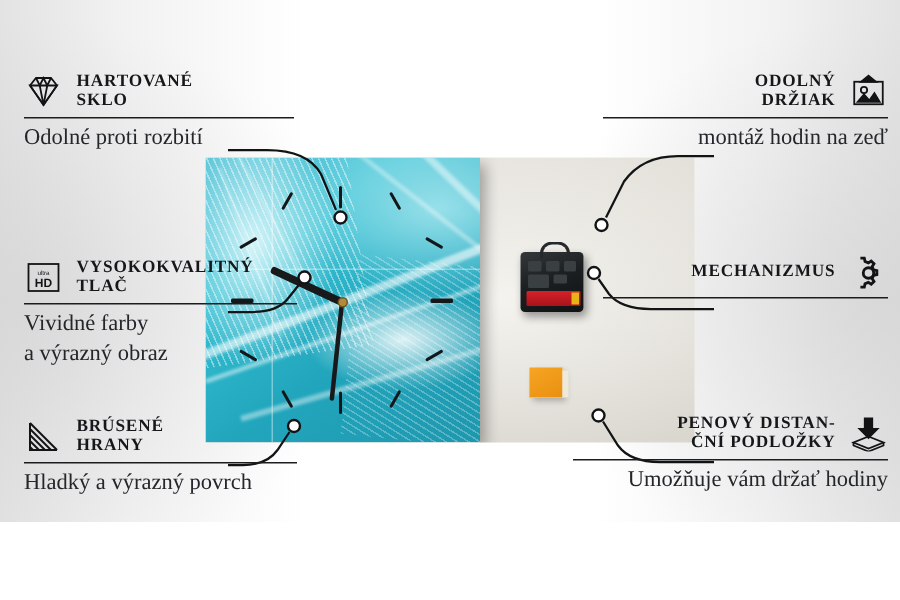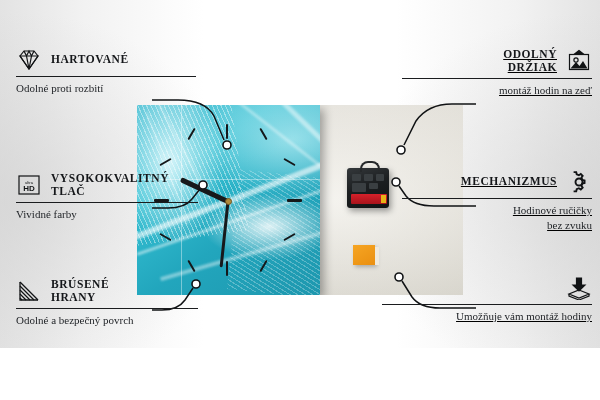--- a/index.html
+++ b/index.html
@@ -106,34 +106,34 @@
   .feat .titles{line-height:1.14;}
   .feat .t1,.feat .t2{
     font-family:"Liberation Serif", serif;
     font-size:11.5px;font-weight:bold;letter-spacing:.55px;color:#15171a;
     text-transform:uppercase;white-space:nowrap;
   }
   .feat.right .titles{text-align:right;}
   .feat .rule{height:1px;background:#1a1c1e;margin-top:4px;}
   .feat .desc{
     margin-top:4px;font-family:"Liberation Serif", serif;
-    font-size:11px;color:#23262a;line-height:1.32;white-space:nowrap;
+    font-size:15px;color:#23262a;line-height:1.32;white-space:nowrap;
   }
   .feat.right .desc{text-align:right;}
   .ico{width:26px;height:24px;flex:0 0 26px;display:block;}
   .ico svg{display:block;}
 
   
   #f-glass{left:16px;top:48px;width:180px;}
   #f-print{left:16px;top:172px;width:182px;}
   #f-edge{left:16px;top:278px;width:182px;}
   #f-holder{right:8px;top:48px;width:190px;}
   #f-mech{right:8px;top:170px;width:190px;}
   #f-foam{right:8px;top:276px;width:210px;}
-  .feat.right{position:absolute;text-decoration:underline;}
+  .feat.right{position:absolute;}
 </style>
 </head>
 <body>
 
 <div class="stage">
 
   <div class="photo">
     <div class="wallshadow"></div>
 
     <div class="clock">
@@ -217,20 +217,21 @@
         <svg viewBox="0 0 26 24" width="26" height="24" fill="none" stroke="#111315" stroke-width="1.2">
           <path d="M4,8 L22,8 L13,21 Z"></path>
           <path d="M4,8 L8,3 L18,3 L22,8"></path>
           <path d="M8,3 L10.5,8 L13,3 L15.5,8 L18,3"></path>
           <path d="M4,8 L13,21 L22,8"></path>
           <path d="M10.5,8 L13,21 L15.5,8"></path>
         </svg>
       </span>
       <span class="titles">
         <div class="t1">HARTOVANÉ</div>
+        <div class="t2">SKLO</div>
       </span>
     </div>
     <div class="rule"></div>
     <div class="desc">
       <div>Odolné proti rozbití</div>
     </div>
   </div>
 
   <div class="feat" id="f-print">
     <div class="head">
@@ -242,20 +243,21 @@
         </svg>
       </span>
       <span class="titles">
         <div class="t1">VYSOKOKVALITNÝ</div>
         <div class="t2">TLAČ</div>
       </span>
     </div>
     <div class="rule"></div>
     <div class="desc">
       <div>Vividné farby</div>
+      <div>a výrazný obraz</div>
     </div>
   </div>
 
   <div class="feat" id="f-edge">
     <div class="head">
       <span class="ico">
         <svg viewBox="0 0 26 24" width="26" height="24" stroke="#111315" stroke-width="1.3" fill="none">
           <path d="M4,3 L4,21 L22,21 Z" fill="#111315" opacity="0"></path>
           <path d="M4,3 L22,21"></path>
           <path d="M4,7 L18,21"></path>
@@ -265,21 +267,21 @@
           <path d="M4,3 L4,21 L22,21"></path>
         </svg>
       </span>
       <span class="titles">
         <div class="t1">BRÚSENÉ</div>
         <div class="t2">HRANY</div>
       </span>
     </div>
     <div class="rule"></div>
     <div class="desc">
-      <div>Odolné a bezpečný povrch</div>
+      <div>Hladký a výrazný povrch</div>
     </div>
   </div>
 
   <div class="feat right" id="f-holder">
     <div class="head">
       <span class="titles">
         <div class="t1">ODOLNÝ</div>
         <div class="t2">DRŽIAK</div>
       </span>
       <span class="ico">
@@ -304,35 +306,35 @@
       </span>
       <span class="ico">
         <svg viewBox="0 0 26 24" width="26" height="24" fill="none" stroke="#111315" stroke-width="1.9">
           <path d="M13,3.2 l2.6,0 l.5,2.2 l2.2,.95 l1.9,-1.25 l1.85,1.85 l-1.25,1.9 l.95,2.2 l2.2,.5 l0,2.6 l-2.2,.5 l-.95,2.2 l1.25,1.9 l-1.85,1.85 l-1.9,-1.25 l-2.2,.95 l-.5,2.2 l-2.6,0" transform="translate(-5.4,-1.1) scale(1.0)"></path>
           <circle cx="13" cy="12" r="3.5"></circle>
           <path d="M13,3.2 l-2.6,0 l-.5,2.2 l-2.2,.95 l-1.9,-1.25 l-1.85,1.85 l1.25,1.9 l-.95,2.2 l-2.2,.5 l0,2.6 l2.2,.5 l.95,2.2 l-1.25,1.9 l1.85,1.85 l1.9,-1.25 l2.2,.95 l.5,2.2 l2.6,0" transform="translate(5.4,-1.1) scale(1.0)" opacity="0"></path>
         </svg>
       </span>
     </div>
     <div class="rule"></div>
-    <div class="desc">
-      <div>Hodinové ručičky</div>
-      <div>bez zvuku</div>
-    </div>
   </div>
 
   <div class="feat right" id="f-foam">
     <div class="head">
+      <span class="titles">
+        <div class="t1">PENOVÝ DISTAN-</div>
+        <div class="t2">ČNÍ PODLOŽKY</div>
+      </span>
       <span class="ico">
         <svg viewBox="0 0 26 24" width="26" height="24" fill="none" stroke="#111315" stroke-width="1.2">
           <path d="M10.5,2 L15.5,2 L15.5,9 L19,9 L13,15 L7,9 L10.5,9 Z" fill="#111315" stroke="#111315"></path>
           <path d="M13,14 L23,18 L13,22 L3,18 Z"></path>
           <path d="M3,18 L3,20 L13,24 L23,20 L23,18"></path>
         </svg>
       </span>
     </div>
     <div class="rule"></div>
     <div class="desc">
-      <div>Umožňuje vám montáž hodiny</div>
+      <div>Umožňuje vám držať hodiny</div>
     </div>
   </div>
 
 </div>
 
 </body></html>

